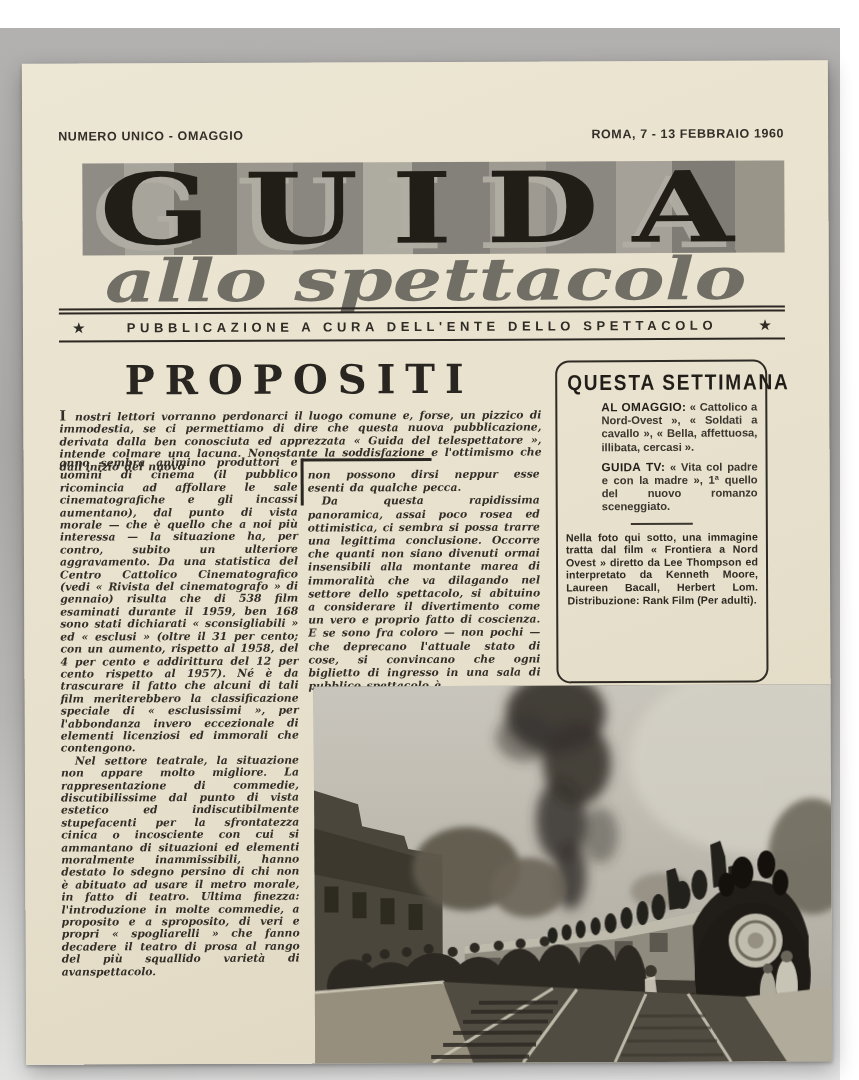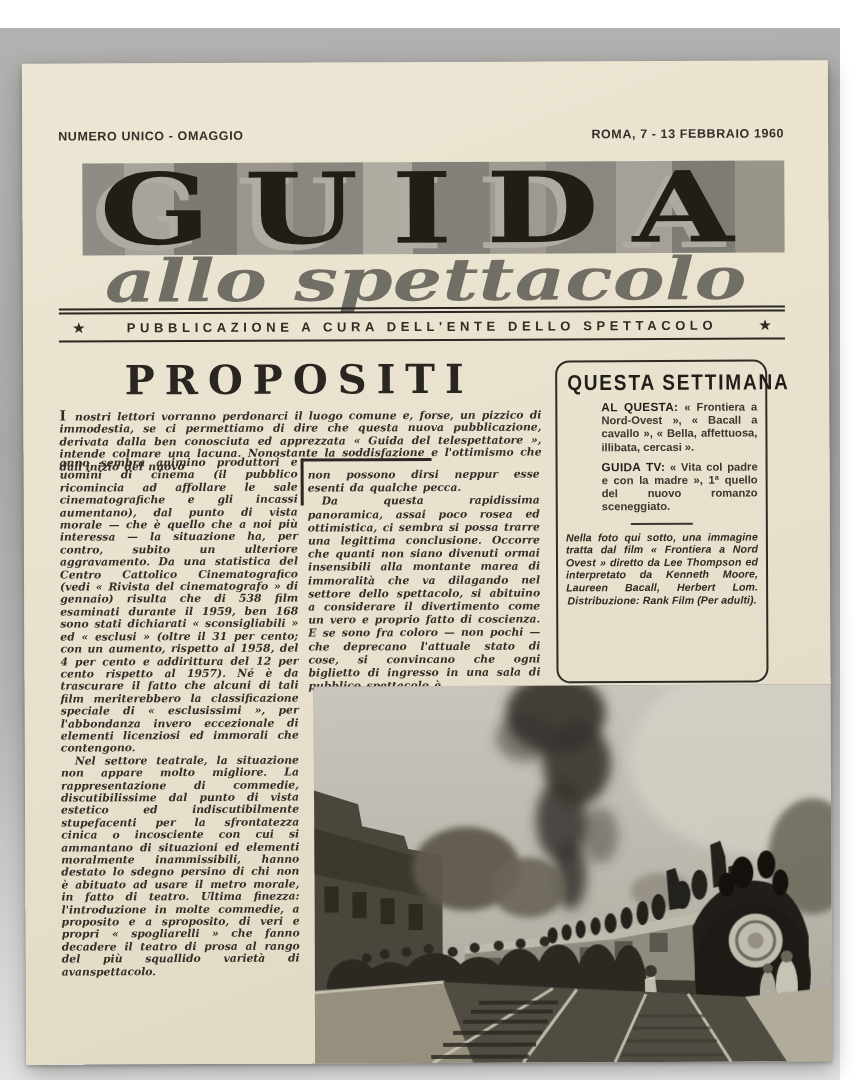--- a/index.html
+++ b/index.html
@@ -64,21 +64,21 @@
   .sidebar{left:532px;top:299px;width:212px;height:323px;box-sizing:border-box;
     border:2px solid #2f2b25;border-radius:14px;padding:9px 8px 6px;
     font-family:"Liberation Sans",sans-serif;color:#332f28;}
   .sb-title{margin:0 0 2px;text-align:center;font-size:19.5px;font-weight:bold;
     letter-spacing:1.8px;color:#211e19;white-space:nowrap;transform:scale(.98,1.12);}
   .sb-item{margin:7px 0 0 36px;font-size:11.2px;line-height:13.2px;font-weight:bold;
     text-align:justify;color:#3b362e;}
   .sb-item .sb-label{color:#221f1a;font-size:11.8px;letter-spacing:.3px;}
   .sb-divider{width:62px;height:2px;background:#3b362e;margin:9px auto 6px;}
   .sb-caption{margin:0;font-size:10.6px;line-height:12.6px;font-weight:bold;
-    text-align:justify;text-align-last:center;color:#2e2a23;letter-spacing:.1px;font-style:italic;}
+    text-align:justify;text-align-last:center;color:#2e2a23;letter-spacing:.1px;}
 
   
   .photo{left:289px;top:624px;width:517px;height:377px;overflow:hidden;background:#9b978c;}
   .photo svg{display:block;width:100%;height:100%;}
 </style>
 </head>
 <body>
 
 <div class="backdrop">
   <div class="page">
@@ -114,21 +114,21 @@
     <div class="abs rule-v"></div>
 
     <div class="abs col-mid bodytxt">
       <p>non possono dirsi neppur esse esenti da qualche pecca.</p>
       <p>Da questa rapidissima panoramica, assai poco rosea ed ottimistica, ci sembra si possa trarre una legittima conclusione. Occorre che quanti non siano divenuti ormai insensibili alla montante marea di immoralità che va dilagando nel settore dello spettacolo, si abituino a considerare il divertimento come un vero e proprio fatto di coscienza. E se sono fra coloro — non pochi — che deprecano l'attuale stato di cose, si convincano che ogni biglietto di ingresso in una sala di pubblico spettacolo è</p>
       <p class="continua">(continua a pag. 8)</p>
     </div>
 
     <div class="abs sidebar">
       <h2 class="sb-title">QUESTA SETTIMANA</h2>
-      <p class="sb-item"><span class="sb-label">AL QUESTA:</span> <span>« Frontiera a Nord-Ovest », « Bacall a cavallo », « Bella, affettuosa, illibata, cercasi ».</span></p>
+      <p class="sb-item"><span class="sb-label">AL OMAGGIO:</span> <span>« Cattolico a Nord-Ovest », « Soldati a cavallo », « Bella, affettuosa, illibata, cercasi ».</span></p>
       <p class="sb-item"><span class="sb-label">GUIDA TV:</span> <span>« Vita col padre e con la madre », 1ª quello del nuovo romanzo sceneggiato.</span></p>
       <div class="sb-divider"></div>
       <p class="sb-caption">Nella foto qui sotto, una immagine tratta dal film « Frontiera a Nord Ovest » diretto da Lee Thompson ed interpretato da Kenneth Moore, Laureen Bacall, Herbert Lom. Distribuzione: Rank Film (Per adulti).</p>
     </div>
 
     <div class="abs photo">
       <svg viewBox="0 0 517 377" preserveAspectRatio="none">
         <defs>
           <linearGradient id="sky" x1="0" y1="0" x2="0" y2="1">
             <stop offset="0" stop-color="#c8c5bc"></stop>

